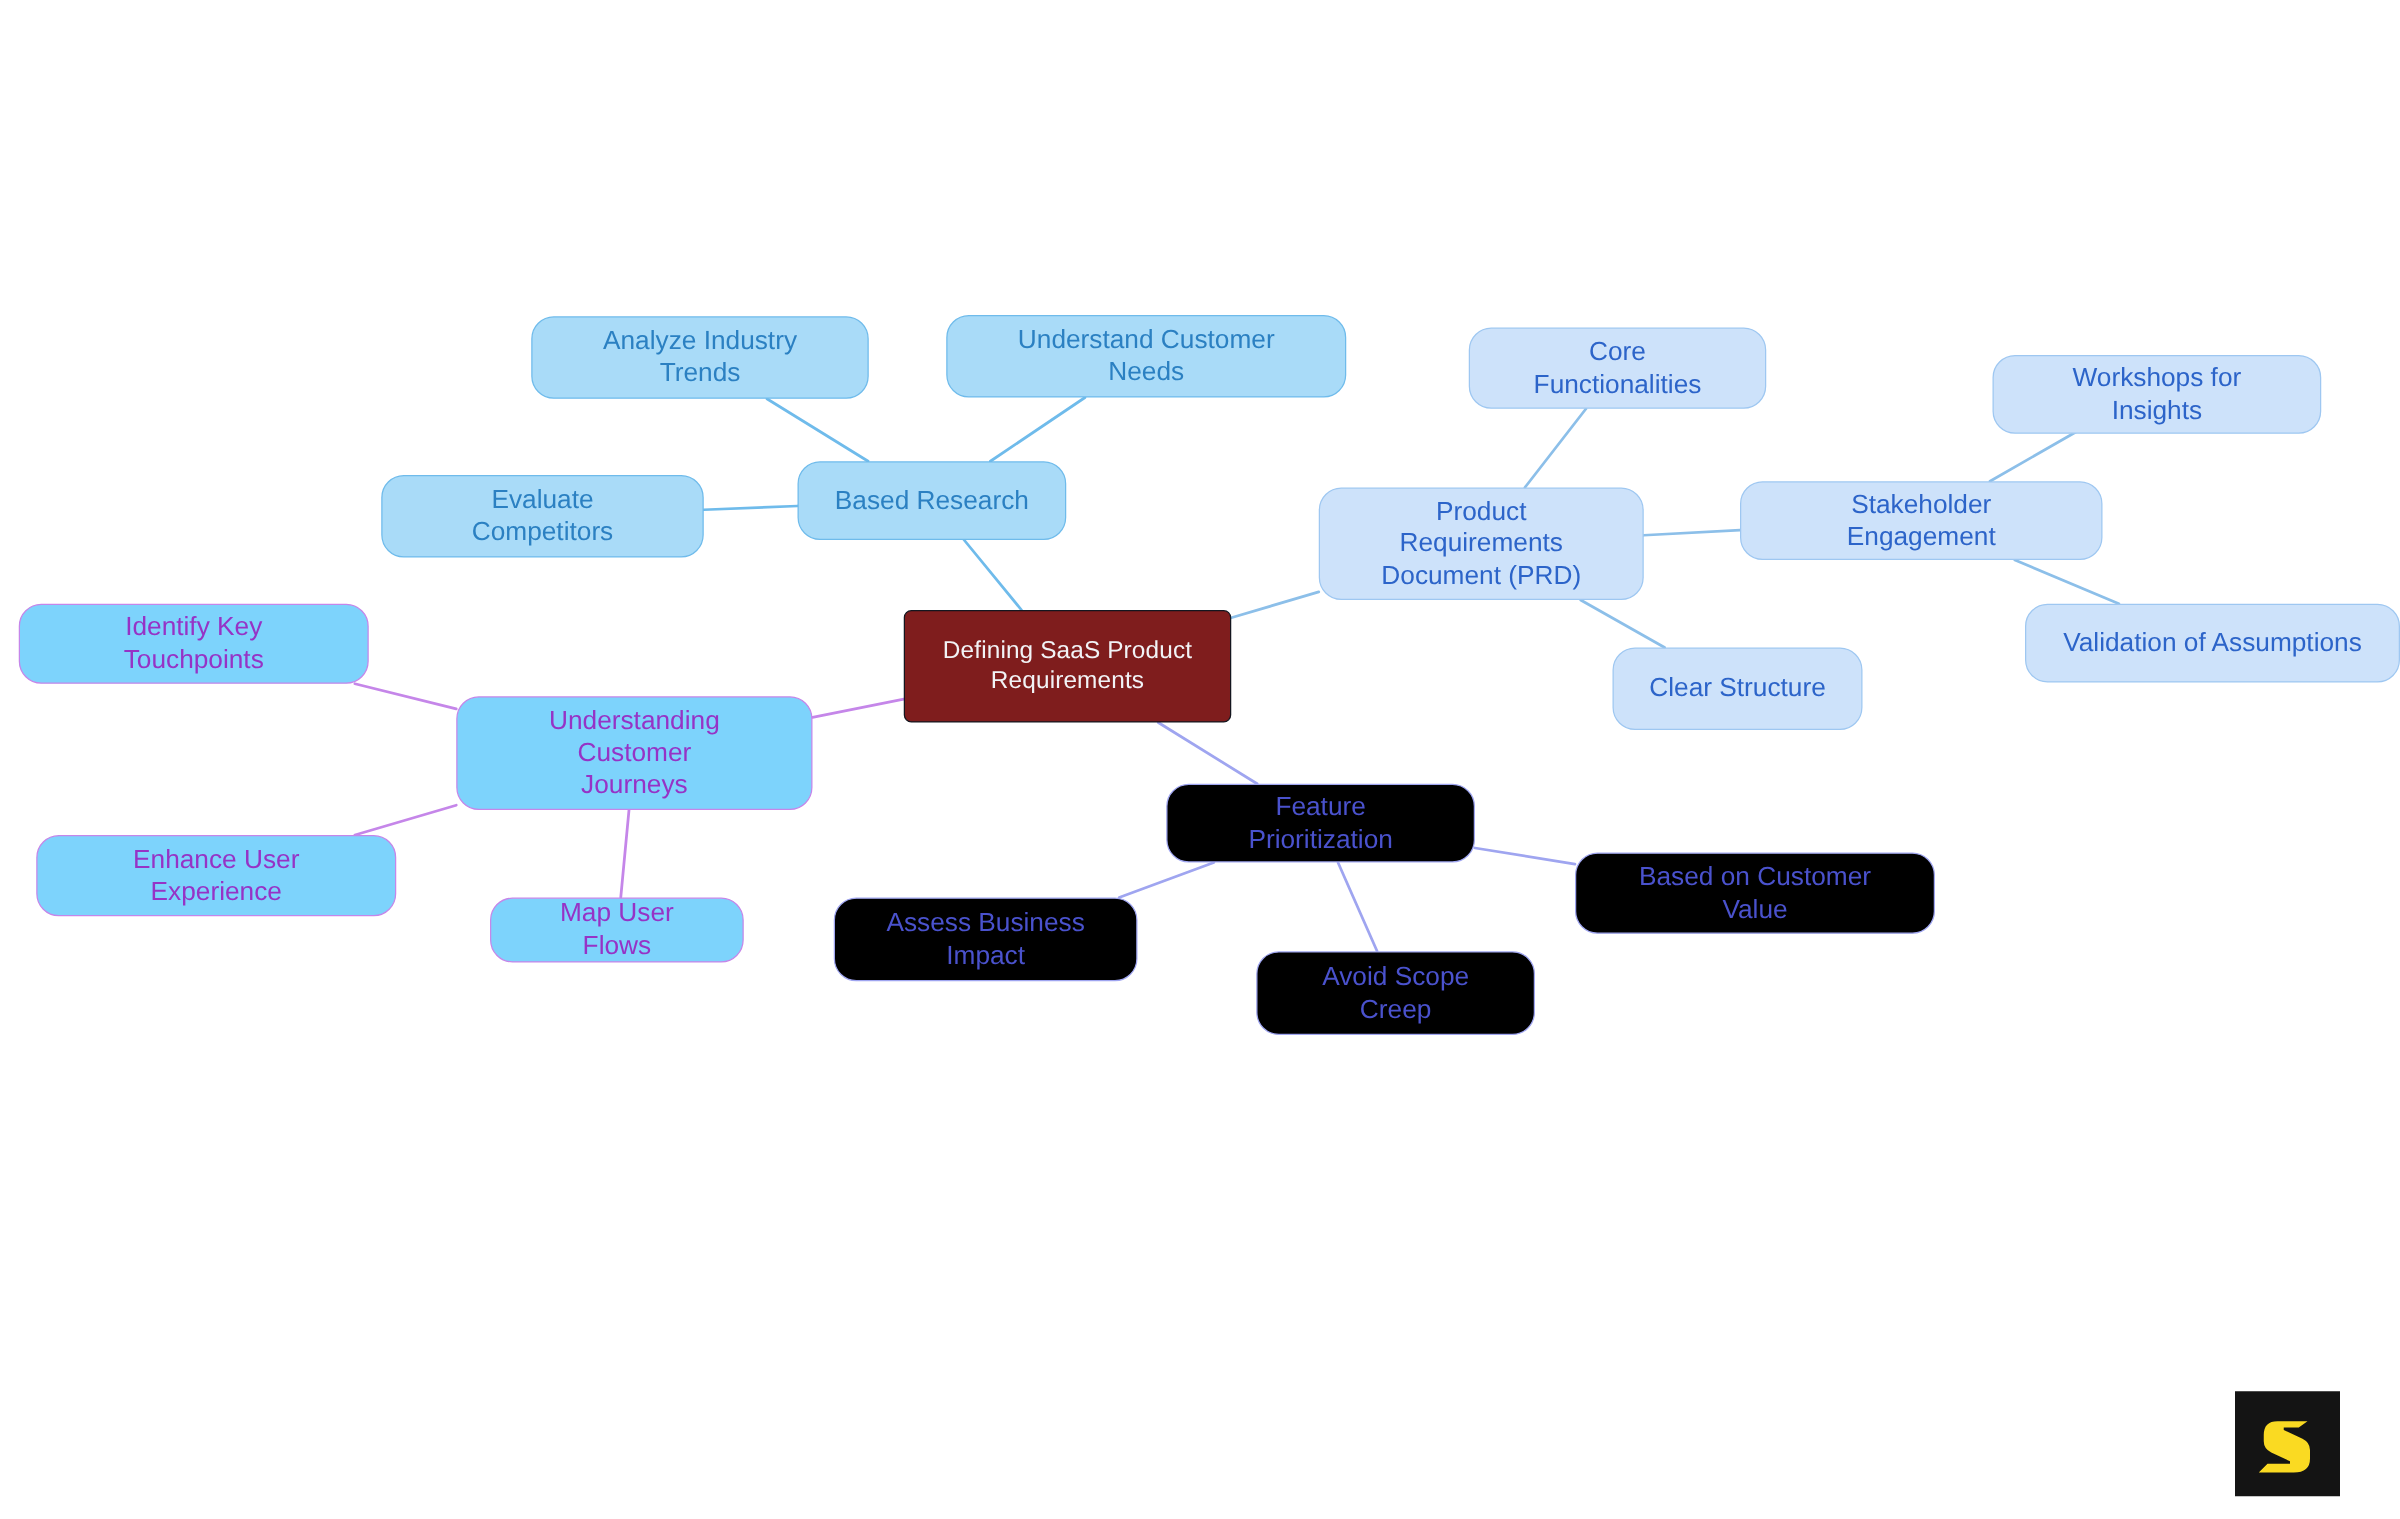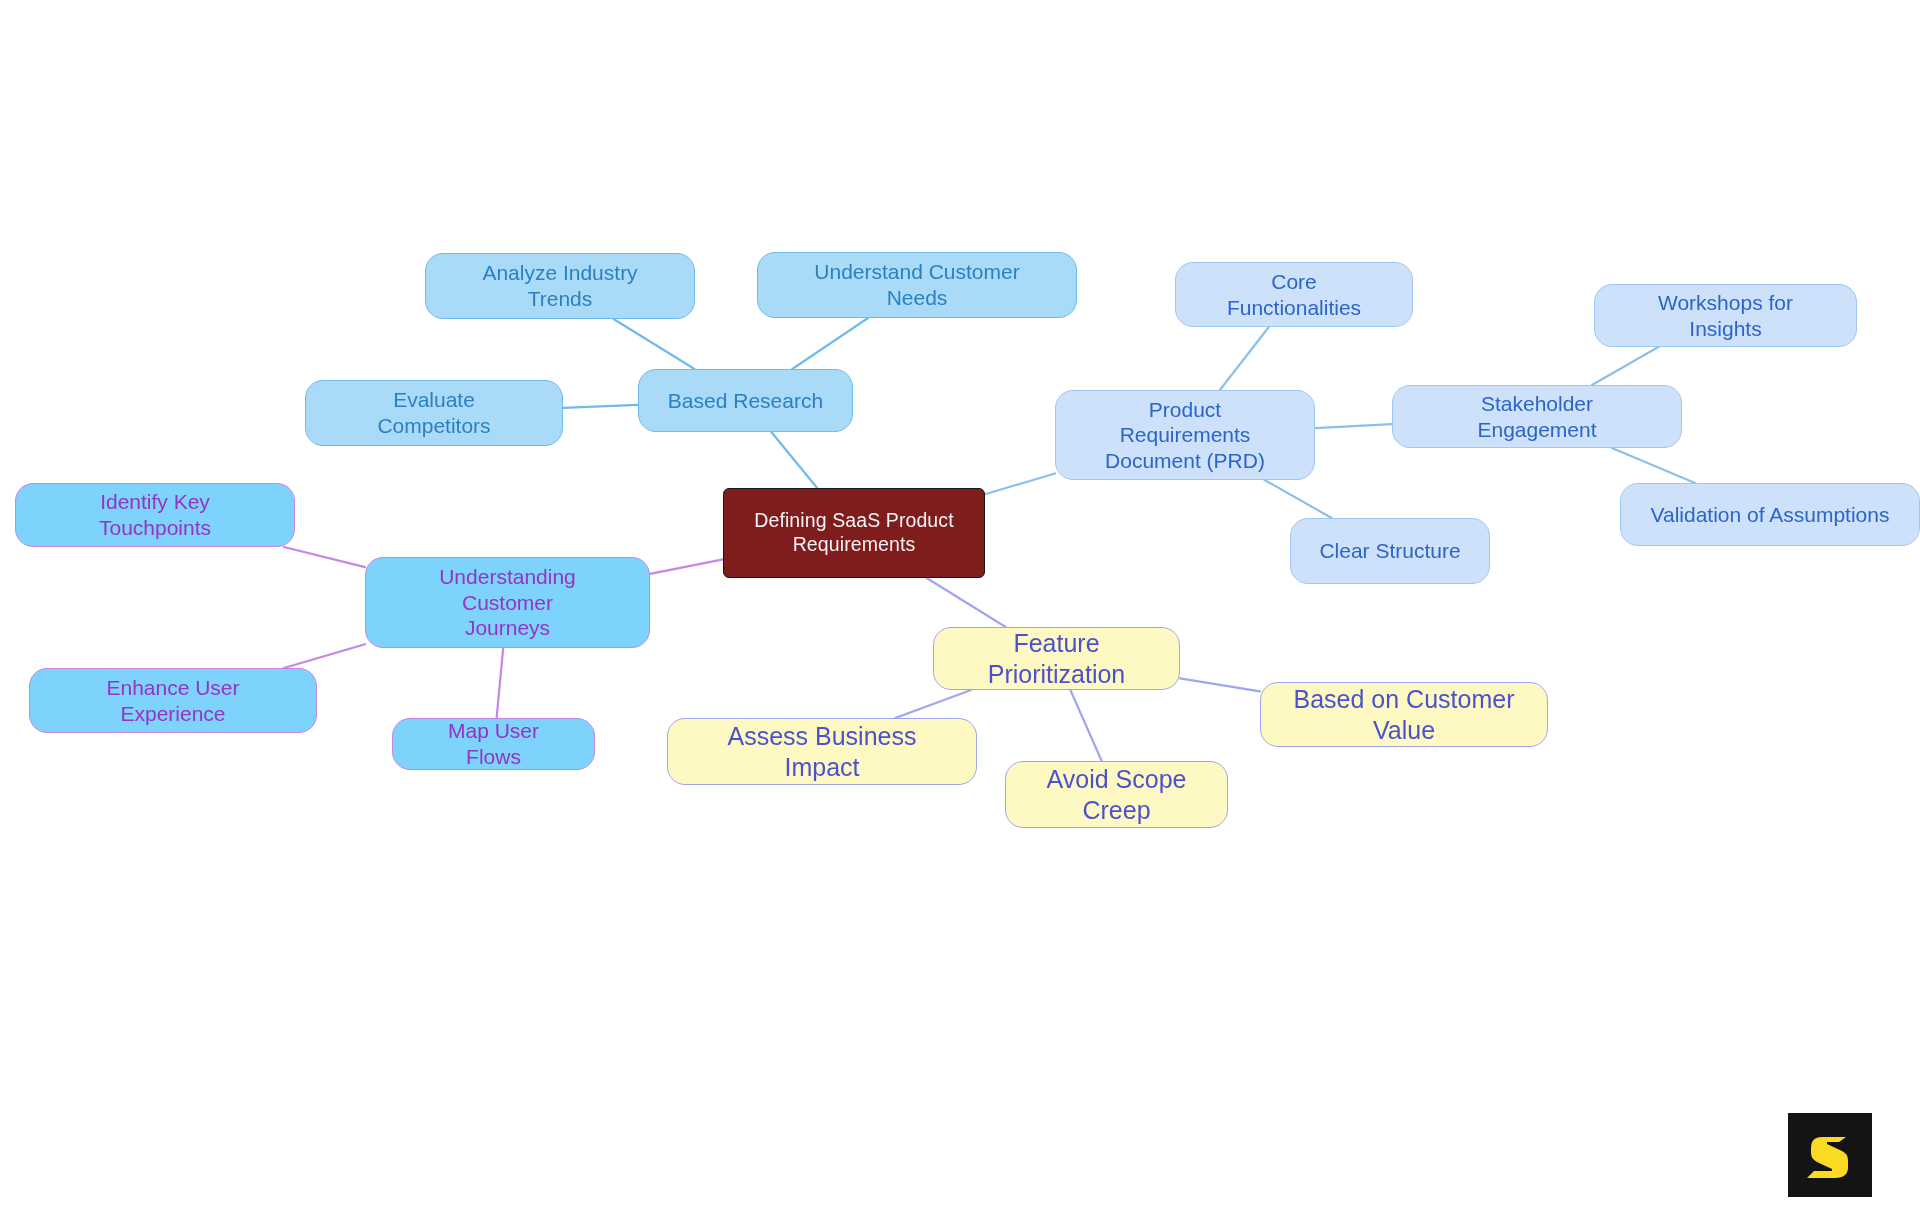--- a/index.html
+++ b/index.html
@@ -54,24 +54,24 @@
     color: #2b80c2;
     font-size: 21px;
   }
   .node-lightblue {
     background: #cde2fa;
     border-color: #9ec7f1;
     color: #2c64c9;
     font-size: 21px;
   }
   .node-periwinkle {
-    background: #fef9c3;
+    background: #000000;
     border-color: #9fa5f0;
     color: #4a52cd;
-    font-size: 25px;
+    font-size: 21px;
   }
   .node-violet {
     background: #7dd3fc;
     border-color: #c586e9;
     color: #9633c6;
     font-size: 21px;
   }
   #logo {
     position: absolute;
     background: #141414;
@@ -114,21 +114,21 @@
       <div class="node node-blue" style="left: 305px; top: 380px; width: 258px; height: 66px;"><span>Evaluate Competitors</span></div>
       <div class="node node-lightblue" style="left: 1055px; top: 390px; width: 260px; height: 90px;"><span>Product Requirements
 Document (PRD)</span></div>
       <div class="node node-lightblue" style="left: 1175px; top: 262px; width: 238px; height: 65px;"><span>Core Functionalities</span></div>
       <div class="node node-lightblue" style="left: 1290px; top: 518px; width: 200px; height: 66px;"><span>Clear Structure</span></div>
       <div class="node node-lightblue" style="left: 1392px; top: 385px; width: 290px; height: 63px;"><span>Stakeholder Engagement</span></div>
       <div class="node node-lightblue" style="left: 1594px; top: 284px; width: 263px; height: 63px;"><span>Workshops for Insights</span></div>
       <div class="node node-lightblue" style="left: 1620px; top: 483px; width: 300px; height: 63px;"><span>Validation of Assumptions</span></div>
       <div class="node node-periwinkle" style="left: 933px; top: 627px; width: 247px; height: 63px;"><span>Feature Prioritization</span></div>
       <div class="node node-periwinkle" style="left: 1260px; top: 682px; width: 288px; height: 65px;"><span>Based on Customer Value</span></div>
-      <div class="node node-periwinkle" style="left: 667px; top: 718px; width: 310px; height: 67px;"><span>Assess Business Impact</span></div>
+      <div class="node node-periwinkle" style="left: 667px; top: 718px; width: 243px; height: 67px;"><span>Assess Business Impact</span></div>
       <div class="node node-periwinkle" style="left: 1005px; top: 761px; width: 223px; height: 67px;"><span>Avoid Scope Creep</span></div>
       <div class="node node-violet" style="left: 365px; top: 557px; width: 285px; height: 91px;"><span>Understanding Customer
 Journeys</span></div>
       <div class="node node-violet" style="left: 15px; top: 483px; width: 280px; height: 64px;"><span>Identify Key Touchpoints</span></div>
       <div class="node node-violet" style="left: 29px; top: 668px; width: 288px; height: 65px;"><span>Enhance User Experience</span></div>
       <div class="node node-violet" style="left: 392px; top: 718px; width: 203px; height: 52px;"><span>Map User Flows</span></div>
     </div>
   <div id="logo" style="left: 1788px; top: 1113px; width: 84px; height: 84px; background: rgb(20, 20, 20);">
     <svg width="56" height="56" viewBox="0 0 56 56">
       <path d="M44 10 L20 10 Q9 10 9 21 L9 26 Q9 32 15 35 L30 42 L30 44 L12 44 L5 51 L33 51 Q46 51 46 40 L46 33 Q46 27 40 24 L25 17 L25 15 L37 15 Z" fill="#fada22"></path>

